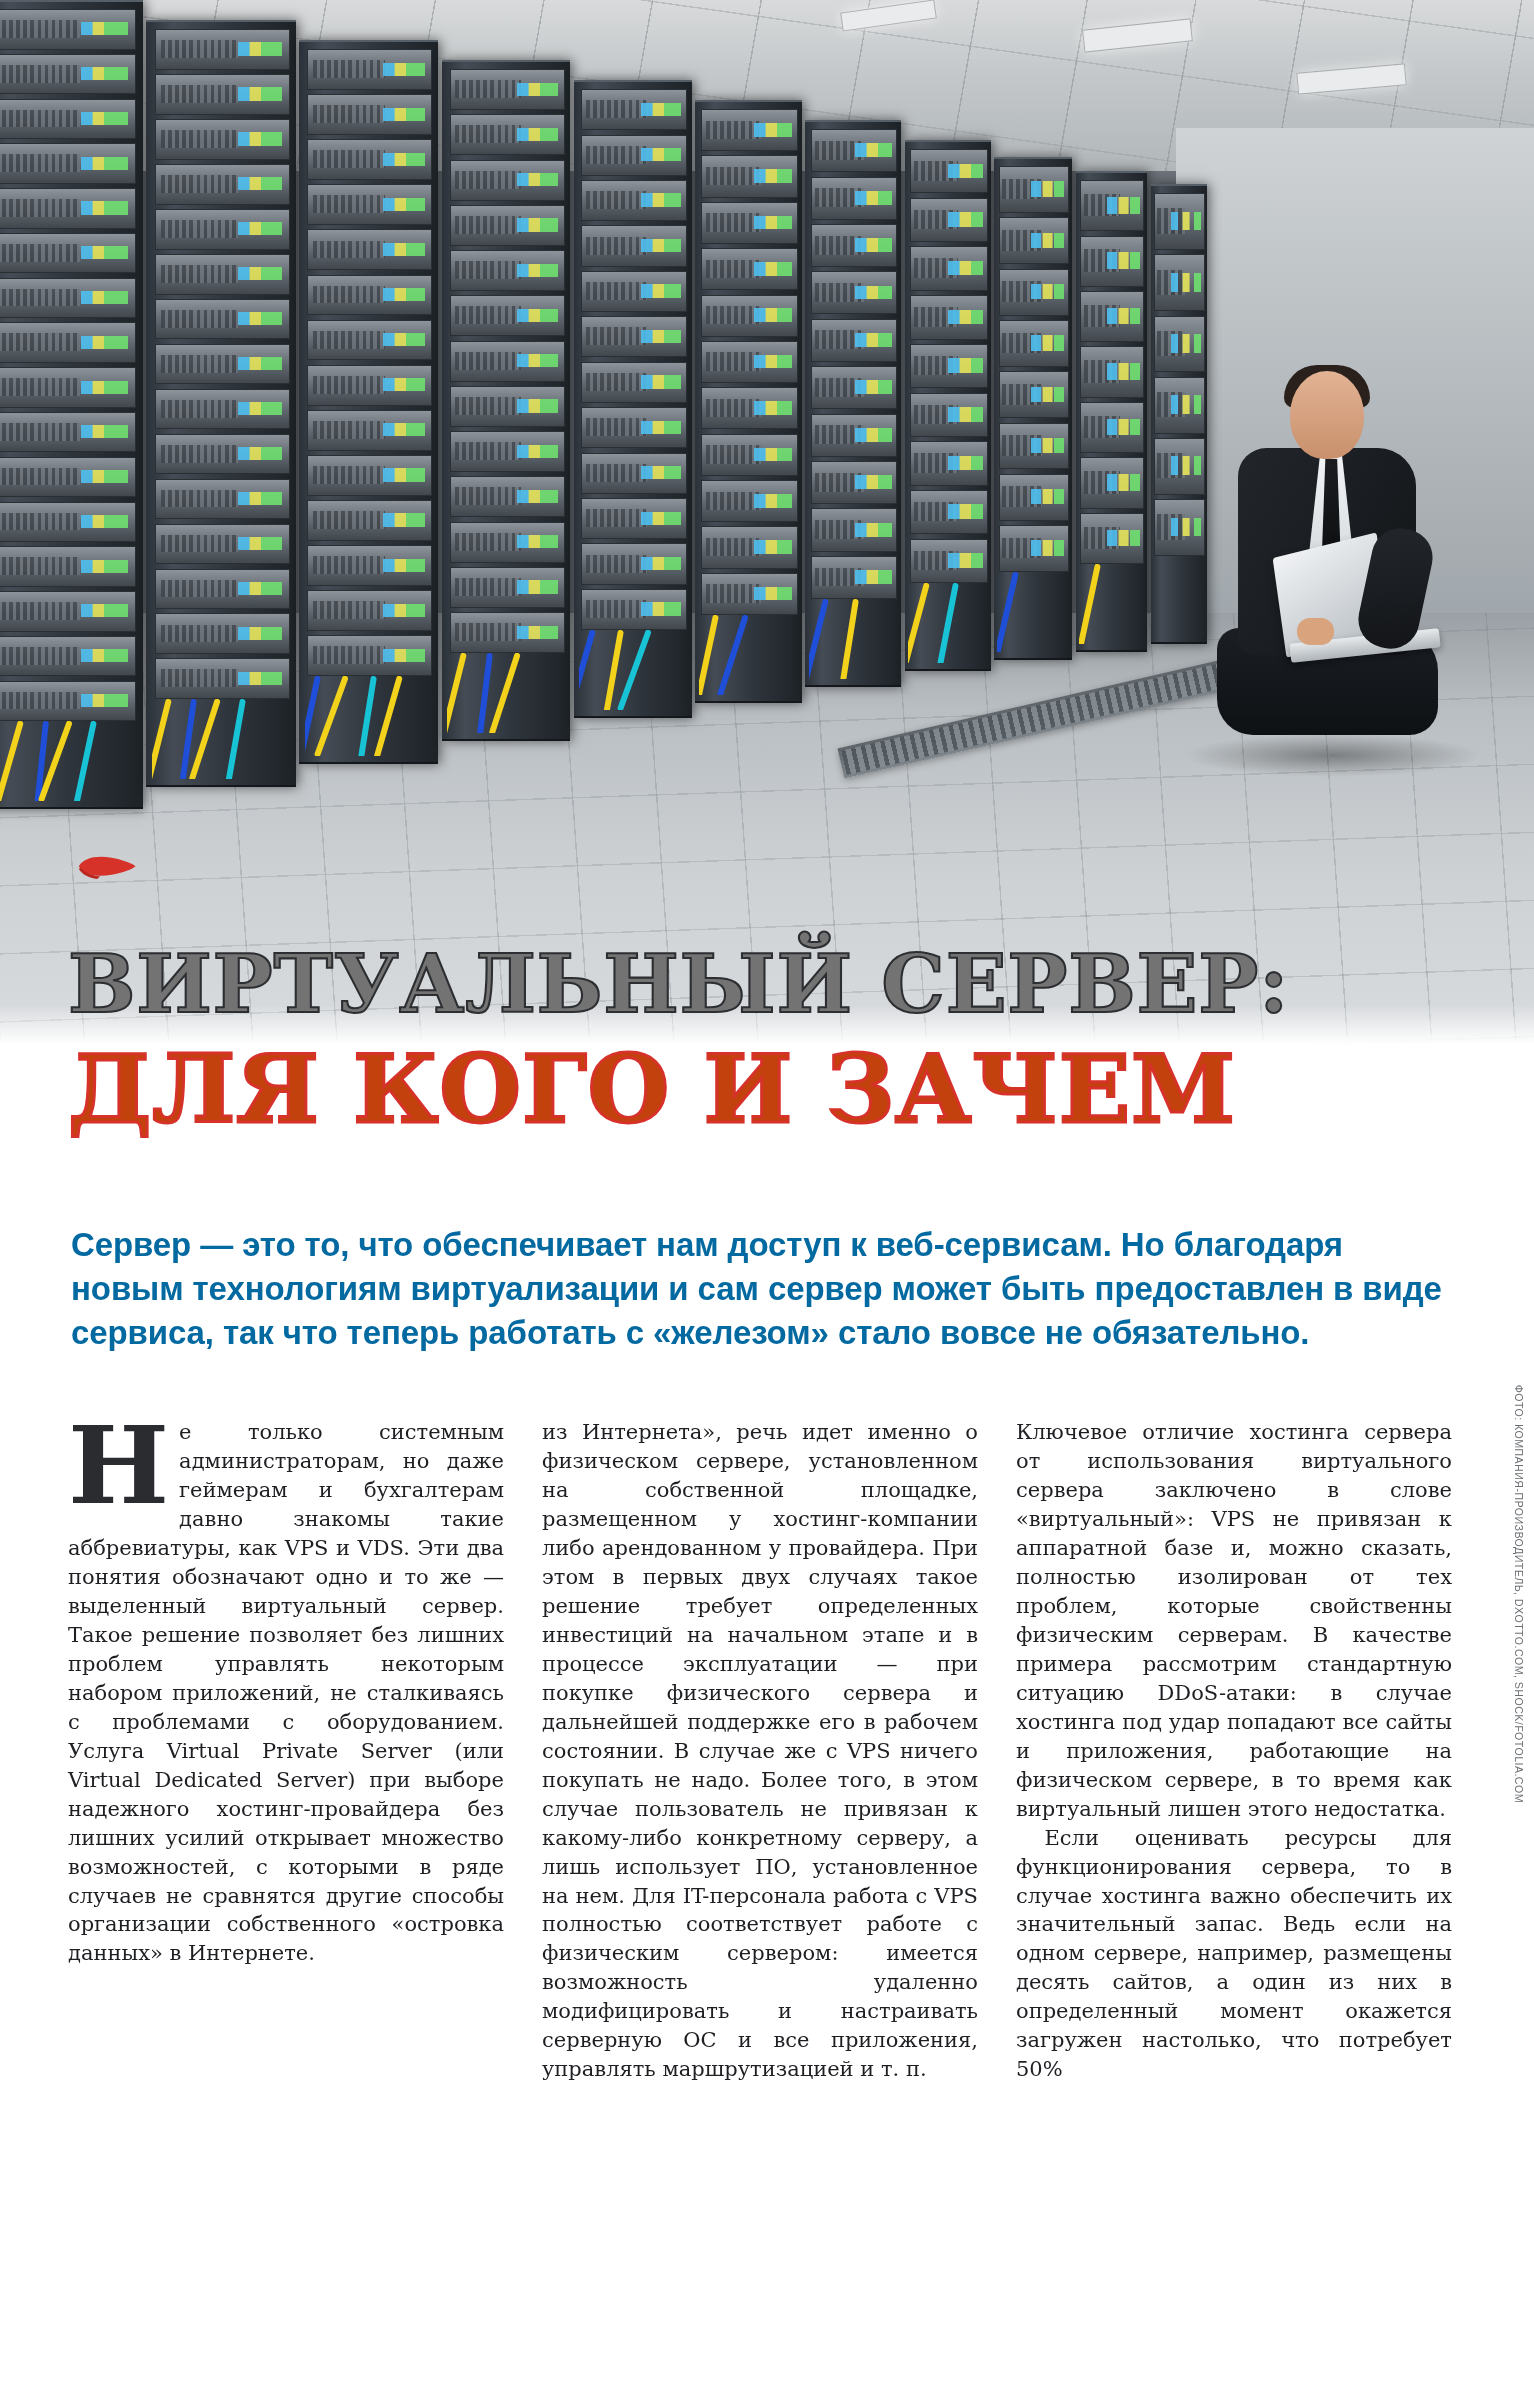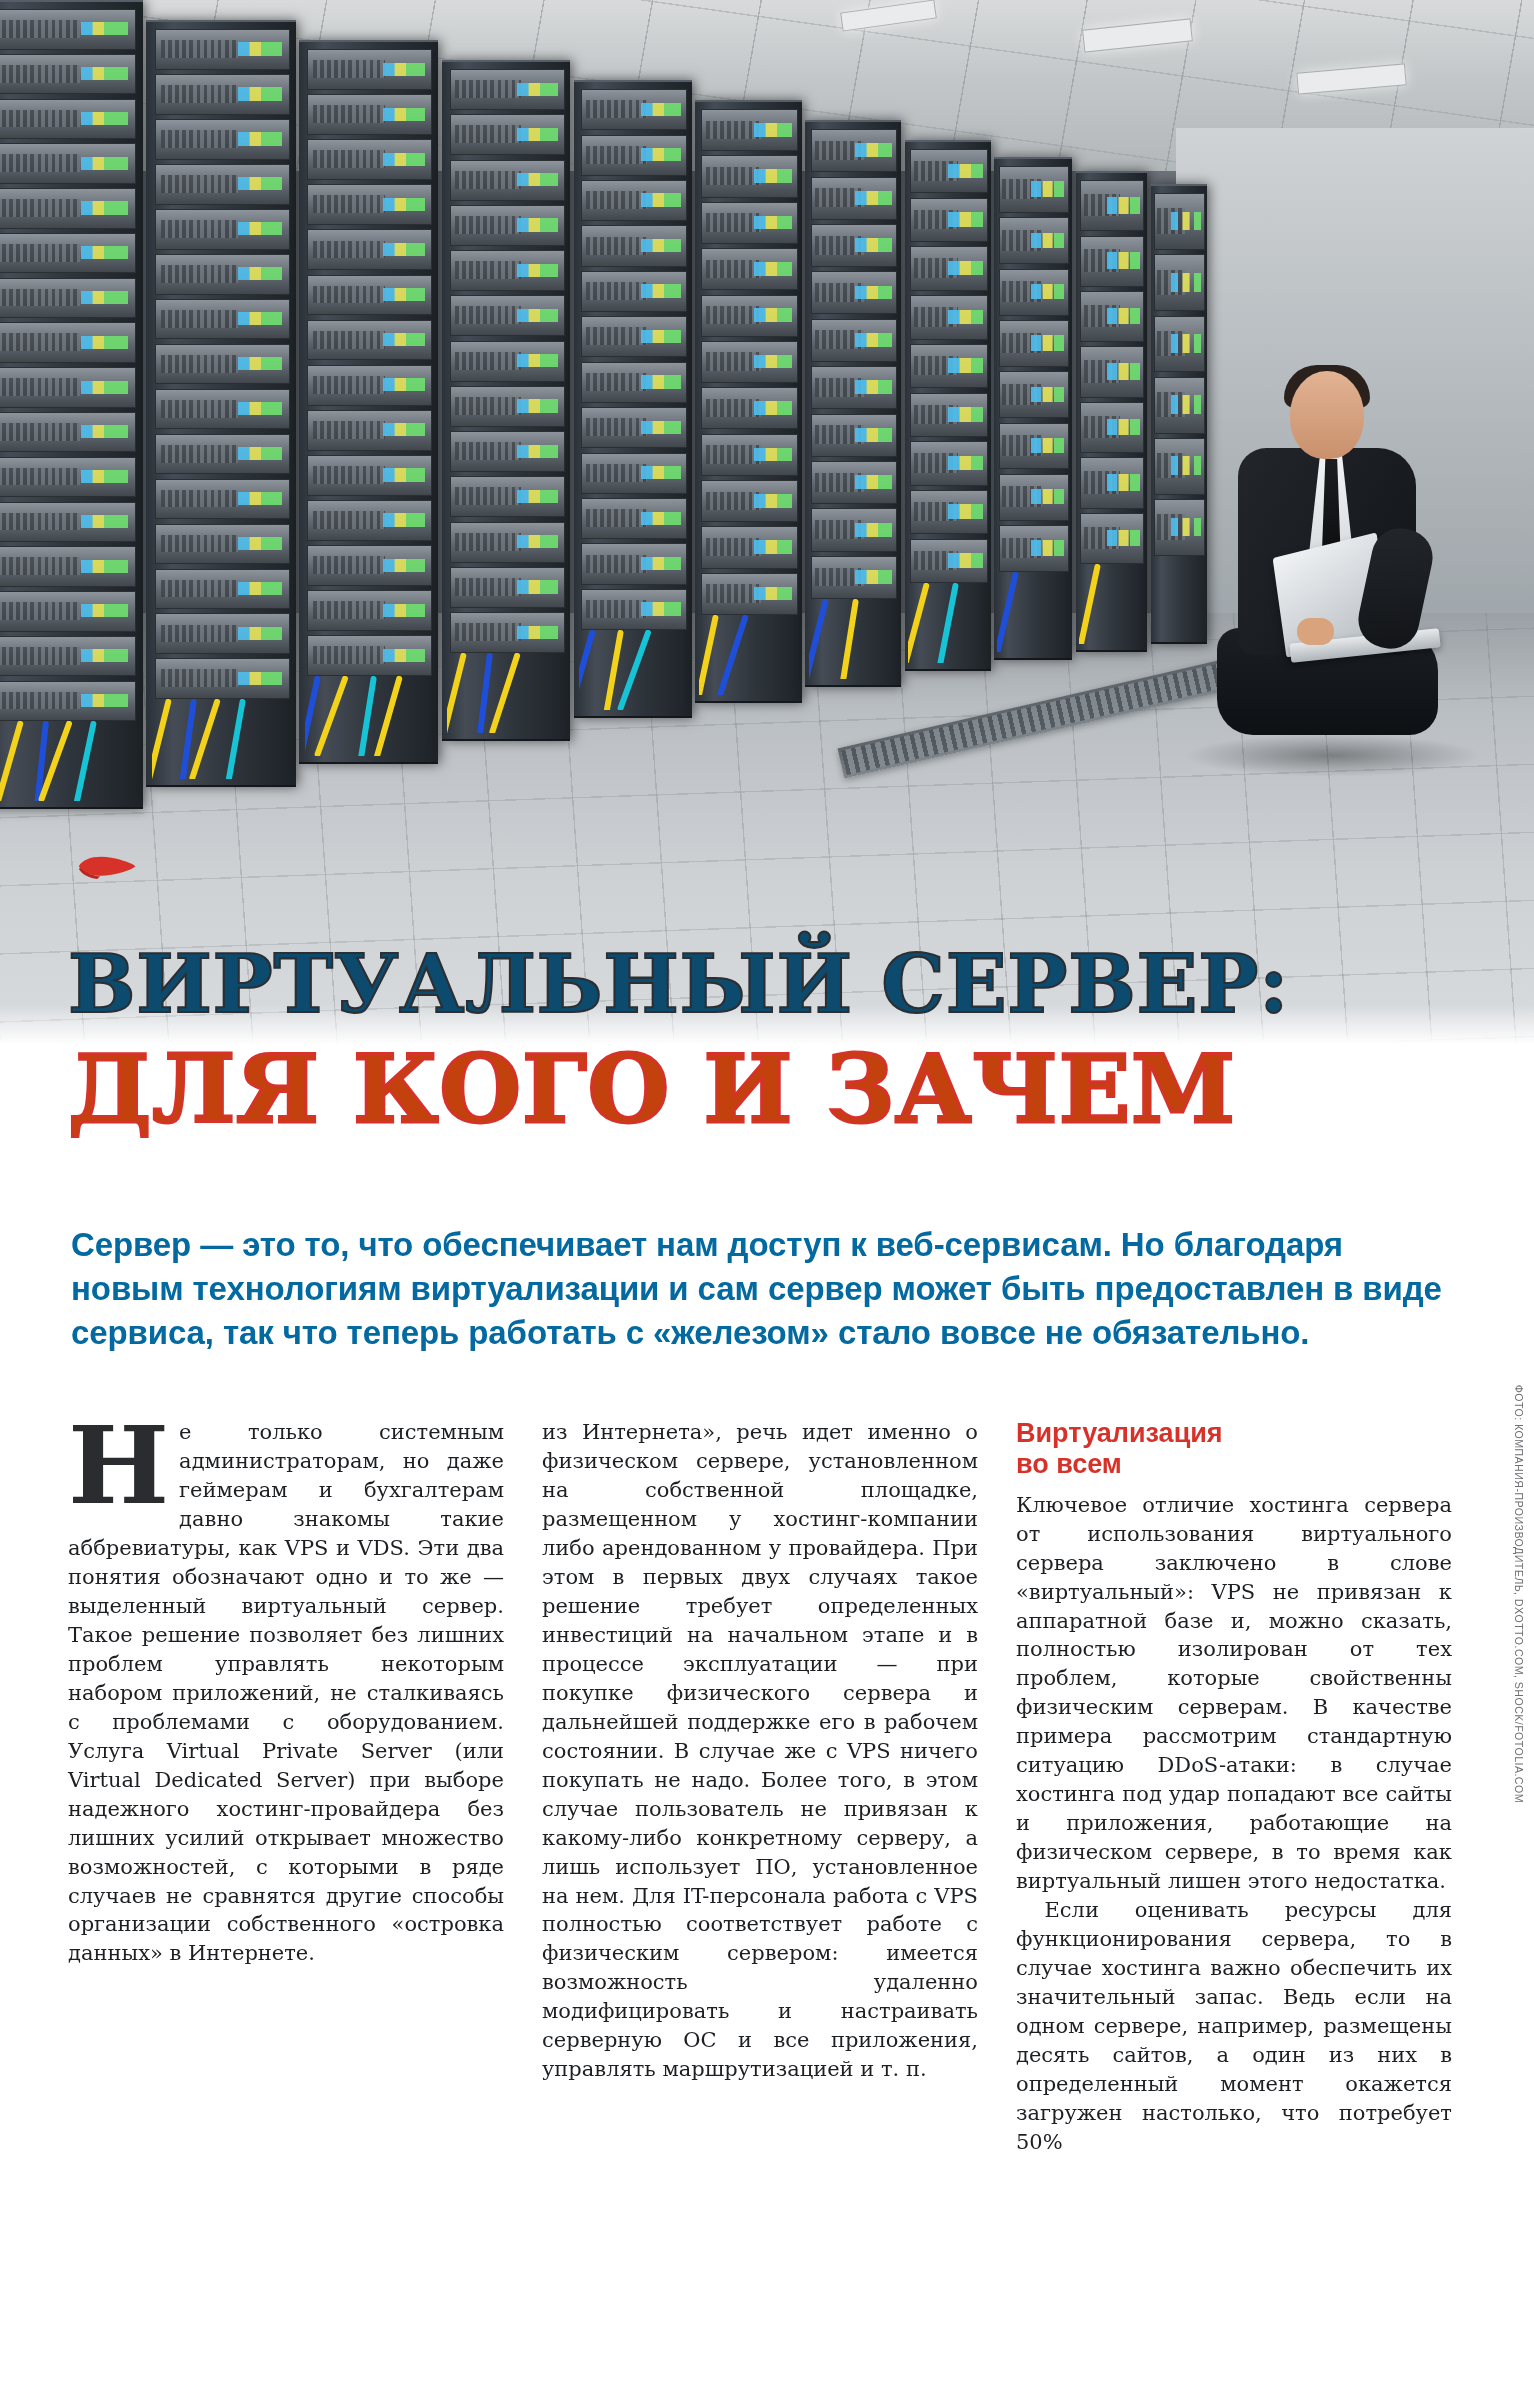--- a/index.html
+++ b/index.html
@@ -179,21 +179,21 @@
   
   .pointer {
     position: absolute; left: 76px; top: 852px; width: 61px; height: 28.5px;
   }
   .headline-1 {
     position: absolute; left: 68px; top: 892px; width: 1418px;
     font-family: "DejaVu Serif", serif;
     font-weight: 700;
     font-size: 80px;
     letter-spacing: 0.7px;
-    color: #0c4a6e;
+    color: #737373;
     text-transform: uppercase;
     line-height: .96;
     -webkit-text-stroke: 2.1px #2c2e31;
   }
   .headline-2 {
     position: absolute; left: 68px; top: 982px; width: 1418px;
     font-family: "DejaVu Serif", serif;
     font-weight: 700;
     font-size: 94px;
     letter-spacing: 0.7px;
@@ -541,21 +541,20 @@
       <span class="dropcap">Н</span>
       <span>е только системным администраторам, но даже геймерам и бухгалтерам давно знакомы такие аббревиатуры, как VPS и VDS. Эти два понятия обозначают одно и то же — выделенный виртуальный сервер. Такое решение позволяет без лишних проблем управлять некоторым набором приложений, не сталкиваясь с проблемами с оборудованием. Услуга Virtual Private Server (или Virtual Dedicated Server) при выборе надежного хостинг-провайдера без лишних усилий открывает множество возможностей, с которыми в ряде случаев не сравнятся другие способы организации собственного «островка данных» в Интернете.</span>
     </p>
   </div>
 
   <div class="col">
     <p class="first">из Интернета», речь идет именно о физическом сервере, установленном на собственной площадке, размещенном у хостинг-компании либо арендованном у провайдера. При этом в первых двух случаях такое решение требует определенных инвестиций на начальном этапе и в процессе эксплуатации — при покупке физического сервера и дальнейшей поддержке его в рабочем состоянии. В случае же с VPS ничего покупать не надо. Более того, в этом случае пользователь не привязан к какому-либо конкретному серверу, а лишь использует ПО, установленное на нем. Для IT-персонала работа с VPS полностью соответствует работе с физическим сервером: имеется возможность удаленно модифицировать и настраивать серверную ОС и все приложения, управлять маршрутизацией и т. п.</p>
   </div>
 
   <div class="col">
-    <h2 class="subhead">Виртуализация<br>во всем</h2>
     <p class="first">Ключевое отличие хостинга сервера от использования виртуального сервера заключено в слове «виртуальный»: VPS не привязан к аппаратной базе и, можно сказать, полностью изолирован от тех проблем, которые свойственны физическим серверам. В качестве примера рассмотрим стандартную ситуацию DDoS-атаки: в случае хостинга под удар попадают все сайты и приложения, работающие на физическом сервере, в то время как виртуальный лишен этого недостатка.</p>
     <p>Если оценивать ресурсы для функционирования сервера, то в случае хостинга важно обеспечить их значительный запас. Ведь если на одном сервере, например, размещены десять сайтов, а один из них в определенный момент окажется загружен настолько, что потребует 50%</p>
   </div>
 
 </div>
 
 <div class="credit">ФОТО: КОМПАНИЯ-ПРОИЗВОДИТЕЛЬ, DXOTTO.COM, SHOCK/FOTOLIA.COM</div>
 
 
 </body></html>

